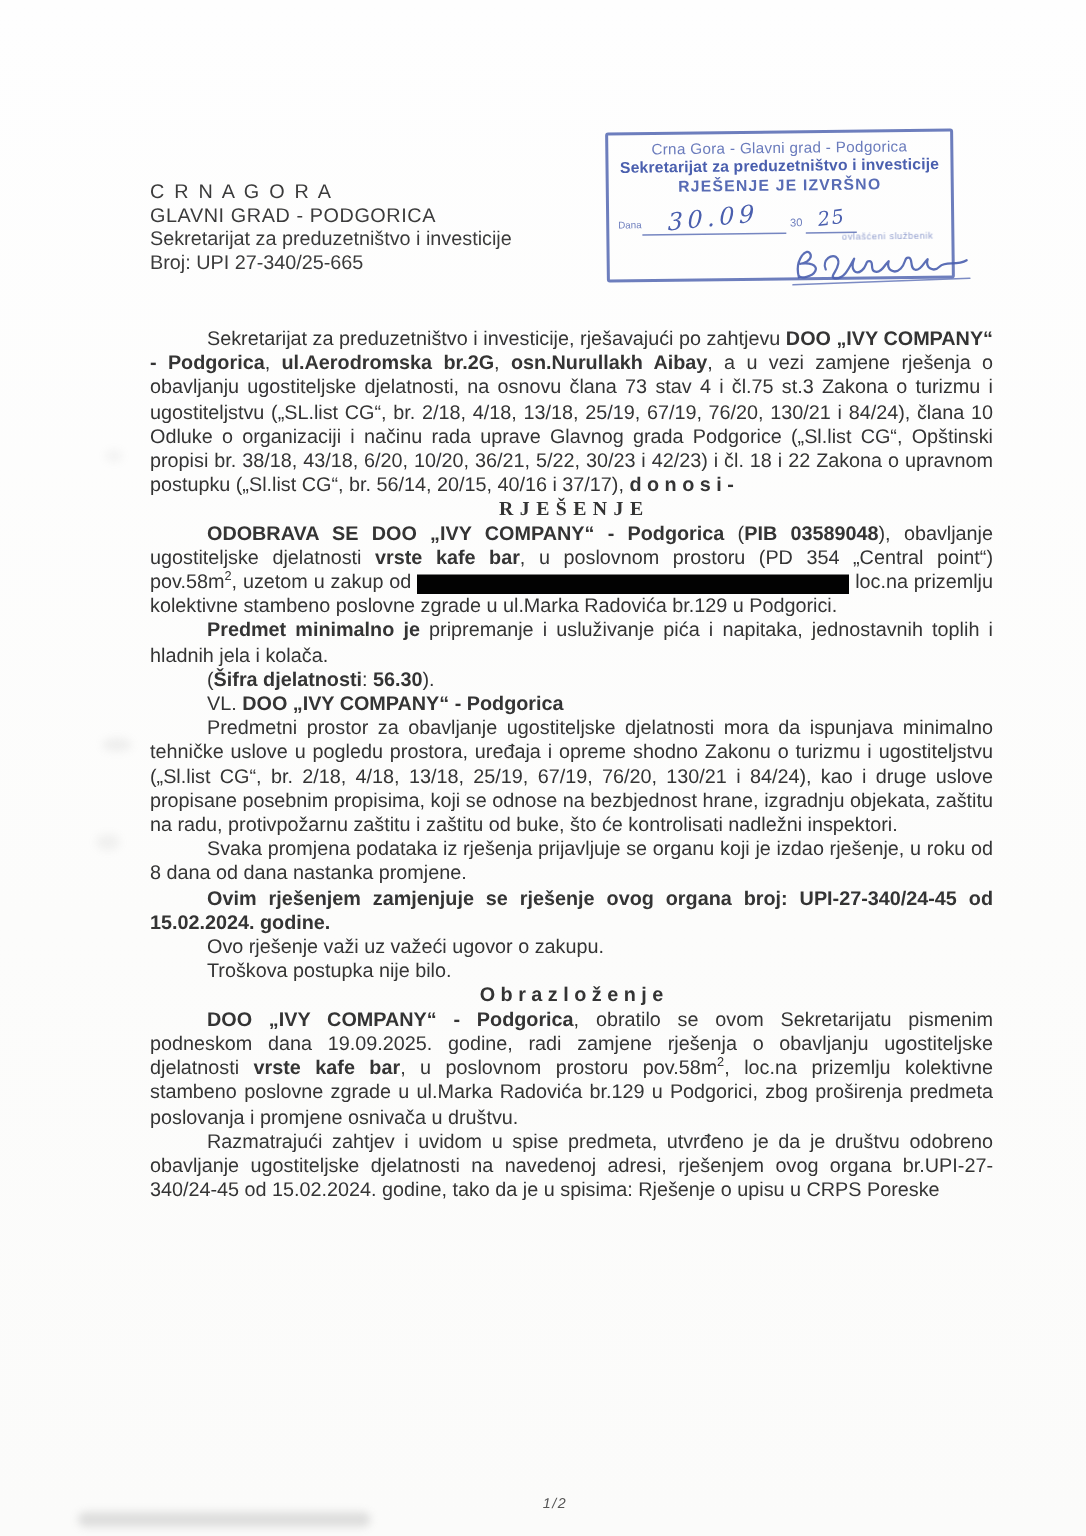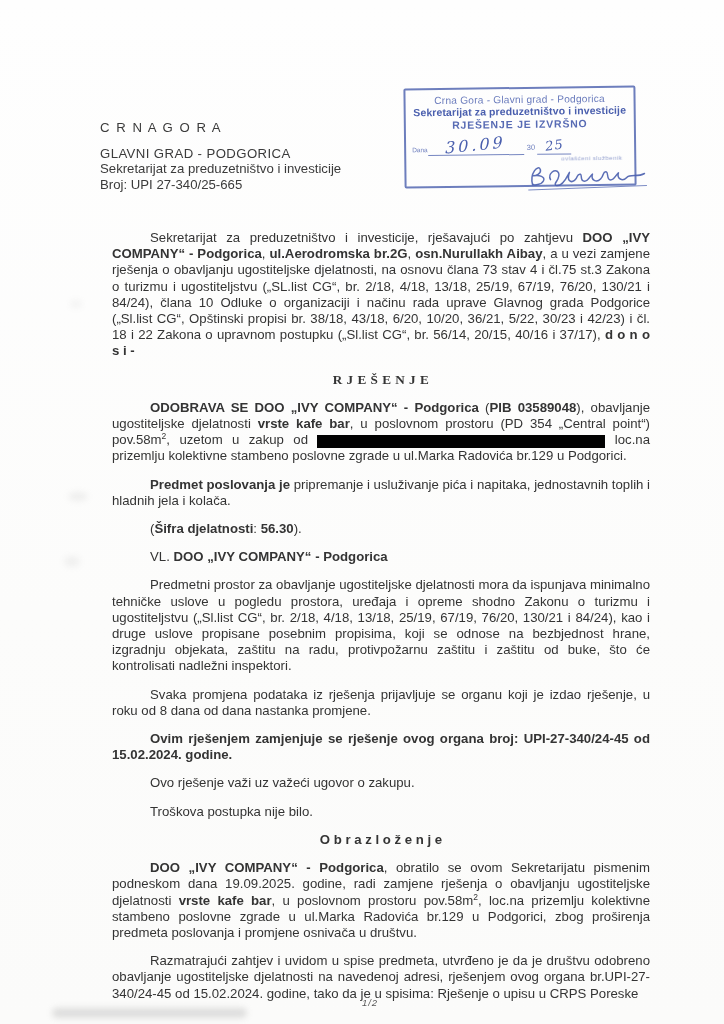--- a/index.html
+++ b/index.html
@@ -7,21 +7,21 @@
     width:724px;height:1024px;position:relative;overflow:hidden;
     background:#fdfdfc;
     font-family:"Liberation Sans",sans-serif;
     color:#373737;
   }
   .page{position:absolute;inset:0;background:linear-gradient(180deg,#fefefe 0%,#fcfcfb 60%,#fbfbfa 100%);}
 
   
   .letterhead{position:absolute;left:100px;top:120px;font-size:13.2px;line-height:15.7px;color:#3b3b3b;}
   .letterhead .l1{letter-spacing:1.5px;}
-  .letterhead .l2{letter-spacing:.4px;margin-top:10px;}
+  .letterhead .l2{letter-spacing:.4px;}
 
   
   .stamp{
     position:absolute;left:404px;top:87px;width:232px;height:100px;
     border:2px solid rgba(72,94,172,.8);border-radius:2px;
     color:#4a5fae;text-align:center;box-sizing:border-box;padding-top:5px;
     transform:rotate(-.7deg);
   }
   .stamp .s1{font-size:10.2px;opacity:.82;letter-spacing:.2px;}
   .stamp .s2{font-size:10.5px;font-weight:bold;letter-spacing:.1px;}
@@ -35,21 +35,21 @@
   .d-yr-wrap{border-bottom:1px solid rgba(72,94,172,.75);width:34px;text-align:center;}
   .d-yr{font-size:13px;display:inline-block;transform:rotate(-6deg);letter-spacing:1px;}
   .officer{position:absolute;right:12px;top:66px;font-size:6.2px;letter-spacing:.4px;opacity:.6;filter:blur(.4px);}
   .sig{position:absolute;right:-18px;top:70px;}
 
   
   .docbody{
     position:absolute;left:100px;top:218px;width:562px;
     font-size:13.2px;line-height:16.2px;text-align:justify;color:#343434;
   }
-  .docbody p{margin:12px;}
+  .docbody p{margin:0;}
   .ind{text-indent:38px;}
   .b{font-weight:bold;}
   sup{font-size:8.5px;line-height:0;}
   .redact{display:inline-block;height:13px;background:#020202;vertical-align:text-bottom;transform:translateY(1px);}
   .t1{font-weight:bold;text-align:center;margin:9px 0 13px;letter-spacing:.5px;font-family:Liberation Serif, serif;}
   .t2{font-weight:bold;text-align:center;margin:10px 0 13px;}
   .gap-lg{margin-top:20px;}
   .gap-md{margin-top:14px;}
   .gap-sm{margin-top:11px;}
 
@@ -95,21 +95,21 @@
           <path d="M8,31 L126,28" stroke-width="1" opacity=".8"></path>
         </g>
       </svg>
     </div>
   </div>
 
   <div class="docbody">
     <p class="ind"><span>Sekretarijat za preduzetništvo i investicije, rješavajući po zahtjevu </span><span class="b">DOO „IVY COMPANY“ - Podgorica</span><span>, </span><span class="b">ul.Aerodromska br.2G</span><span>, </span><span class="b">osn.Nurullakh Aibay</span><span>, a u vezi zamjene rješenja o obavljanju ugostiteljske djelatnosti, na osnovu člana 73 stav 4 i čl.75 st.3 Zakona o turizmu i ugostiteljstvu („SL.list CG“, br. 2/18, 4/18, 13/18, 25/19, 67/19, 76/20, 130/21 i 84/24), člana 10 Odluke o organizaciji i načinu rada uprave Glavnog grada Podgorice („Sl.list CG“, Opštinski propisi br. 38/18, 43/18, 6/20, 10/20, 36/21, 5/22, 30/23 i 42/23) i čl. 18 i 22 Zakona o upravnom postupku („Sl.list CG“, br. 56/14, 20/15, 40/16 i 37/17), </span><span class="b">d o n o s i -</span></p>
     <p class="t1">R J E Š E N J E</p>
     <p class="ind"><span class="b">ODOBRAVA SE DOO „IVY COMPANY“ - Podgorica</span><span> (</span><span class="b">PIB 03589048</span><span>), obavljanje ugostiteljske djelatnosti </span><span class="b">vrste kafe bar</span><span>, u poslovnom prostoru (PD 354 „Central point“) pov.58m</span><sup>2</sup><span>, uzetom u zakup od </span><span class="redact" style="width: 288px;"></span><span> loc.na prizemlju kolektivne stambeno poslovne zgrade u ul.Marka Radovića br.129 u Podgorici.</span></p>
-    <p class="ind gap-lg"><span class="b">Predmet poslovanja je</span><span> pripremanje i usluživanje pića i napitaka, jednostavnih toplih i hladnih jela i kolača.</span></p>
+    <p class="ind gap-lg"><span class="b">Predmet minimalno je</span><span> pripremanje i usluživanje pića i napitaka, jednostavnih toplih i hladnih jela i kolača.</span></p>
     <p class="ind"><span>(</span><span class="b">Šifra djelatnosti</span><span>: </span><span class="b">56.30</span><span>).</span></p>
     <p class="ind"><span>VL. </span><span class="b">DOO „IVY COMPANY“ - Podgorica</span></p>
     <p class="ind gap-sm"><span>Predmetni prostor za obavljanje ugostiteljske djelatnosti mora da ispunjava minimalno tehničke uslove u pogledu prostora, uređaja i opreme shodno Zakonu o turizmu i ugostiteljstvu („Sl.list CG“, br. 2/18, 4/18, 13/18, 25/19, 67/19, 76/20, 130/21 i 84/24), kao i druge uslove propisane posebnim propisima, koji se odnose na bezbjednost hrane, izgradnju objekata, zaštitu na radu, protivpožarnu zaštitu i zaštitu od buke, što će kontrolisati nadležni inspektori.</span></p>
     <p class="ind"><span>Svaka promjena podataka iz rješenja prijavljuje se organu koji je izdao rješenje, u roku od 8 dana od dana nastanka promjene.</span></p>
     <p class="ind"><span class="b">Ovim rješenjem zamjenjuje se rješenje ovog organa broj: UPI-27-340/24-45 od 15.02.2024. godine.</span></p>
     <p class="ind"><span>Ovo rješenje važi uz važeći ugovor o zakupu.</span></p>
     <p class="ind"><span>Troškova postupka nije bilo.</span></p>
     <p class="t2">O b r a z l o ž e n j e</p>
     <p class="ind"><span class="b">DOO „IVY COMPANY“ - Podgorica</span><span>, obratilo se ovom Sekretarijatu pismenim podneskom dana 19.09.2025. godine, radi zamjene rješenja o obavljanju ugostiteljske djelatnosti </span><span class="b">vrste kafe bar</span><span>, u poslovnom prostoru pov.58m</span><sup>2</sup><span>, loc.na prizemlju kolektivne stambeno poslovne zgrade u ul.Marka Radovića br.129 u Podgorici, zbog proširenja predmeta poslovanja i promjene osnivača u društvu.</span></p>
     <p class="ind"><span>Razmatrajući zahtjev i uvidom u spise predmeta, utvrđeno je da je društvu odobreno obavljanje ugostiteljske djelatnosti na navedenoj adresi, rješenjem ovog organa br.UPI-27-340/24-45 od 15.02.2024. godine, tako da je u spisima: Rješenje o upisu u CRPS Poreske</span></p>

